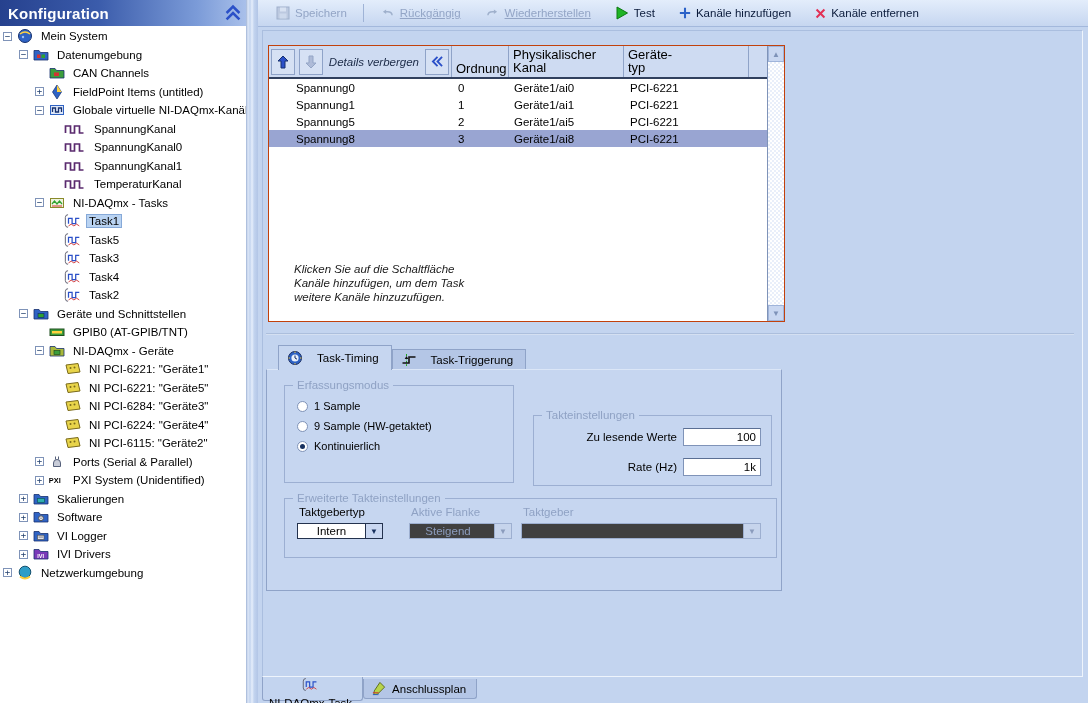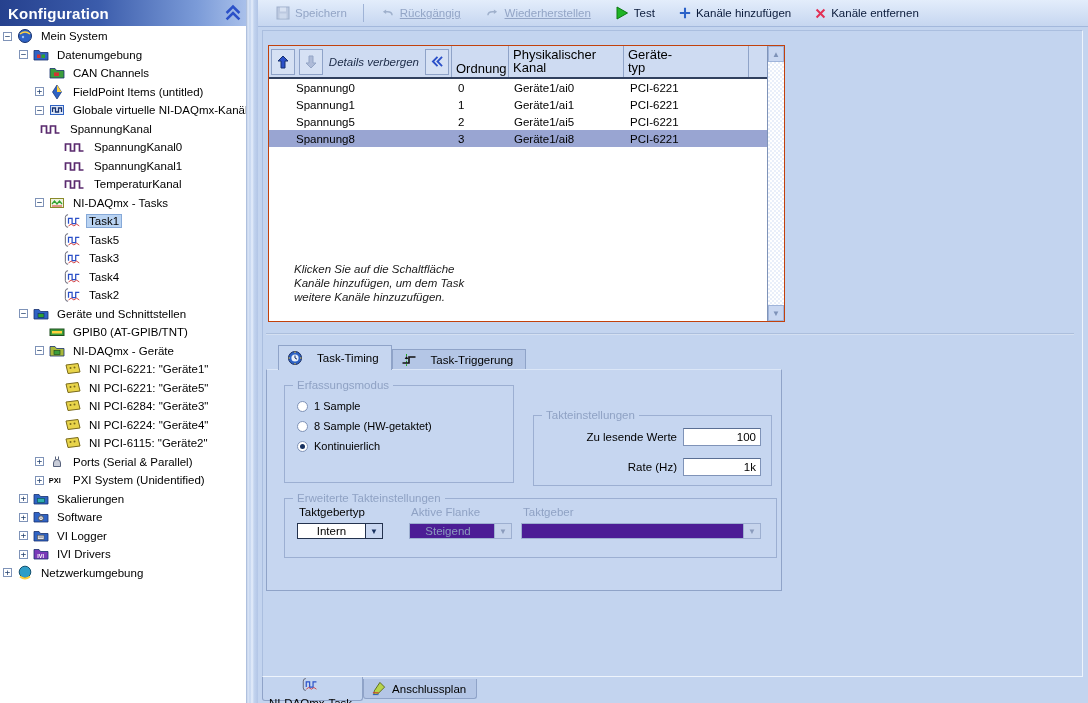--- a/index.html
+++ b/index.html
@@ -98,21 +98,21 @@
   .field-row .f-lbl{font-size:11.5px;color:#000;}
   .f-input{width:78px;height:18px;background:#fff;border:1px solid #7f93b8;border-top-color:#5a6f94;
     box-sizing:border-box;text-align:right;padding:2px 4px 0 0;font-size:11.5px;}
   .dd-label{position:absolute;font-size:11.5px;}
   .dd-label.dim{color:#8fa2c4;}
   .dd{position:absolute;height:16px;box-sizing:border-box;display:flex;cursor:pointer;}
   .dd .dd-text{flex:1;display:flex;align-items:center;justify-content:center;font-size:11.5px;}
   .dd .dd-arrow{width:16px;flex:none;display:flex;align-items:center;justify-content:center;font-size:8px;}
   .dd.enabled{background:#fff;border:1px solid #23324e;}
   .dd.enabled .dd-arrow{background:#c9d7f1;border-left:1px solid #23324e;color:#17305e;}
-  .dd.disabled{background:#4c1d95;border:1px solid #9dafd0;cursor:default;gap:8px;}
+  .dd.disabled{background:#404040;border:1px solid #9dafd0;cursor:default;gap:8px;}
   .dd.disabled .dd-text{color:#8b9cbd;}
   .dd.disabled .dd-arrow{background:#c6d4ec;border-left:1px solid #9dafd0;color:#8b9cbd;}
   
   #btabs{position:absolute;left:4px;top:677px;display:flex;align-items:flex-start;}
   .btab{display:flex;align-items:center;gap:5px;padding:0 10px 0 6px;height:22px;
     border:1px solid #8fa3c8;border-top:none;background:#b4c6e6;cursor:pointer;font-size:11.5px;
     border-radius:0 0 3px 3px;margin-top:2px;height:19px;}
   .btab.active{background:#c3d4ef;margin-top:0;height:23px;position:relative;z-index:2;flex-direction:column;}
   .btab svg{width:17px;height:15px;}
 </style>
@@ -174,21 +174,21 @@
       <div class="tree-row" style="padding-left: 35px;">
         <span class="expander">−</span>
         <span class="tree-icon">
           <svg viewBox="0 0 16 16">
             <rect x="1.5" y="3.5" width="13" height="9" fill="#dfe8f8" stroke="#2f63c4"></rect>
             <path d="M3.5 10 V6 H6.5 V10 H9.5 V6 H12.5 V10" stroke="#16306e" fill="none" stroke-width="1.3"></path>
           </svg>
         </span>
         <span class="tree-label">Globale virtuelle NI-DAQmx-Kanäle</span>
       </div>
-      <div class="tree-row" style="padding-left: 27px;">
+      <div class="tree-row" style="padding-left: 27px; margin-left: 24px;">
         <span class="exp-spacer"></span>
         <span class="tree-icon wide">
           <svg viewBox="0 0 22 16">
             <path d="M1 12 V5 H6 V12 H10 V5 H15 V12 H19" stroke="#5a2a6e" fill="none" stroke-width="1.7"></path>
           </svg>
         </span>
         <span class="tree-label">SpannungKanal</span>
       </div>
       <div class="tree-row" style="padding-left: 51px;">
         <span class="exp-spacer"></span>
@@ -593,21 +593,21 @@
   <div id="tabpanel">
     <div class="group" id="grp-erfassung">
       <span class="group-label">Erfassungsmodus</span>
       <div id="radio-list">
           <div class="radio-row">
             <span class="radio"></span>
             <span>1 Sample</span>
           </div>
           <div class="radio-row">
             <span class="radio"></span>
-            <span>8 Sample (HW-getaktet)</span>
+            <span>9 Sample (HW-getaktet)</span>
           </div>
           <div class="radio-row">
             <span class="radio checked"></span>
             <span>Kontinuierlich</span>
           </div>
         </div>
     </div>
     <div class="group" id="grp-takt">
       <span class="group-label">Takteinstellungen</span>
     <div class="field-row" style="top: 12px;">

